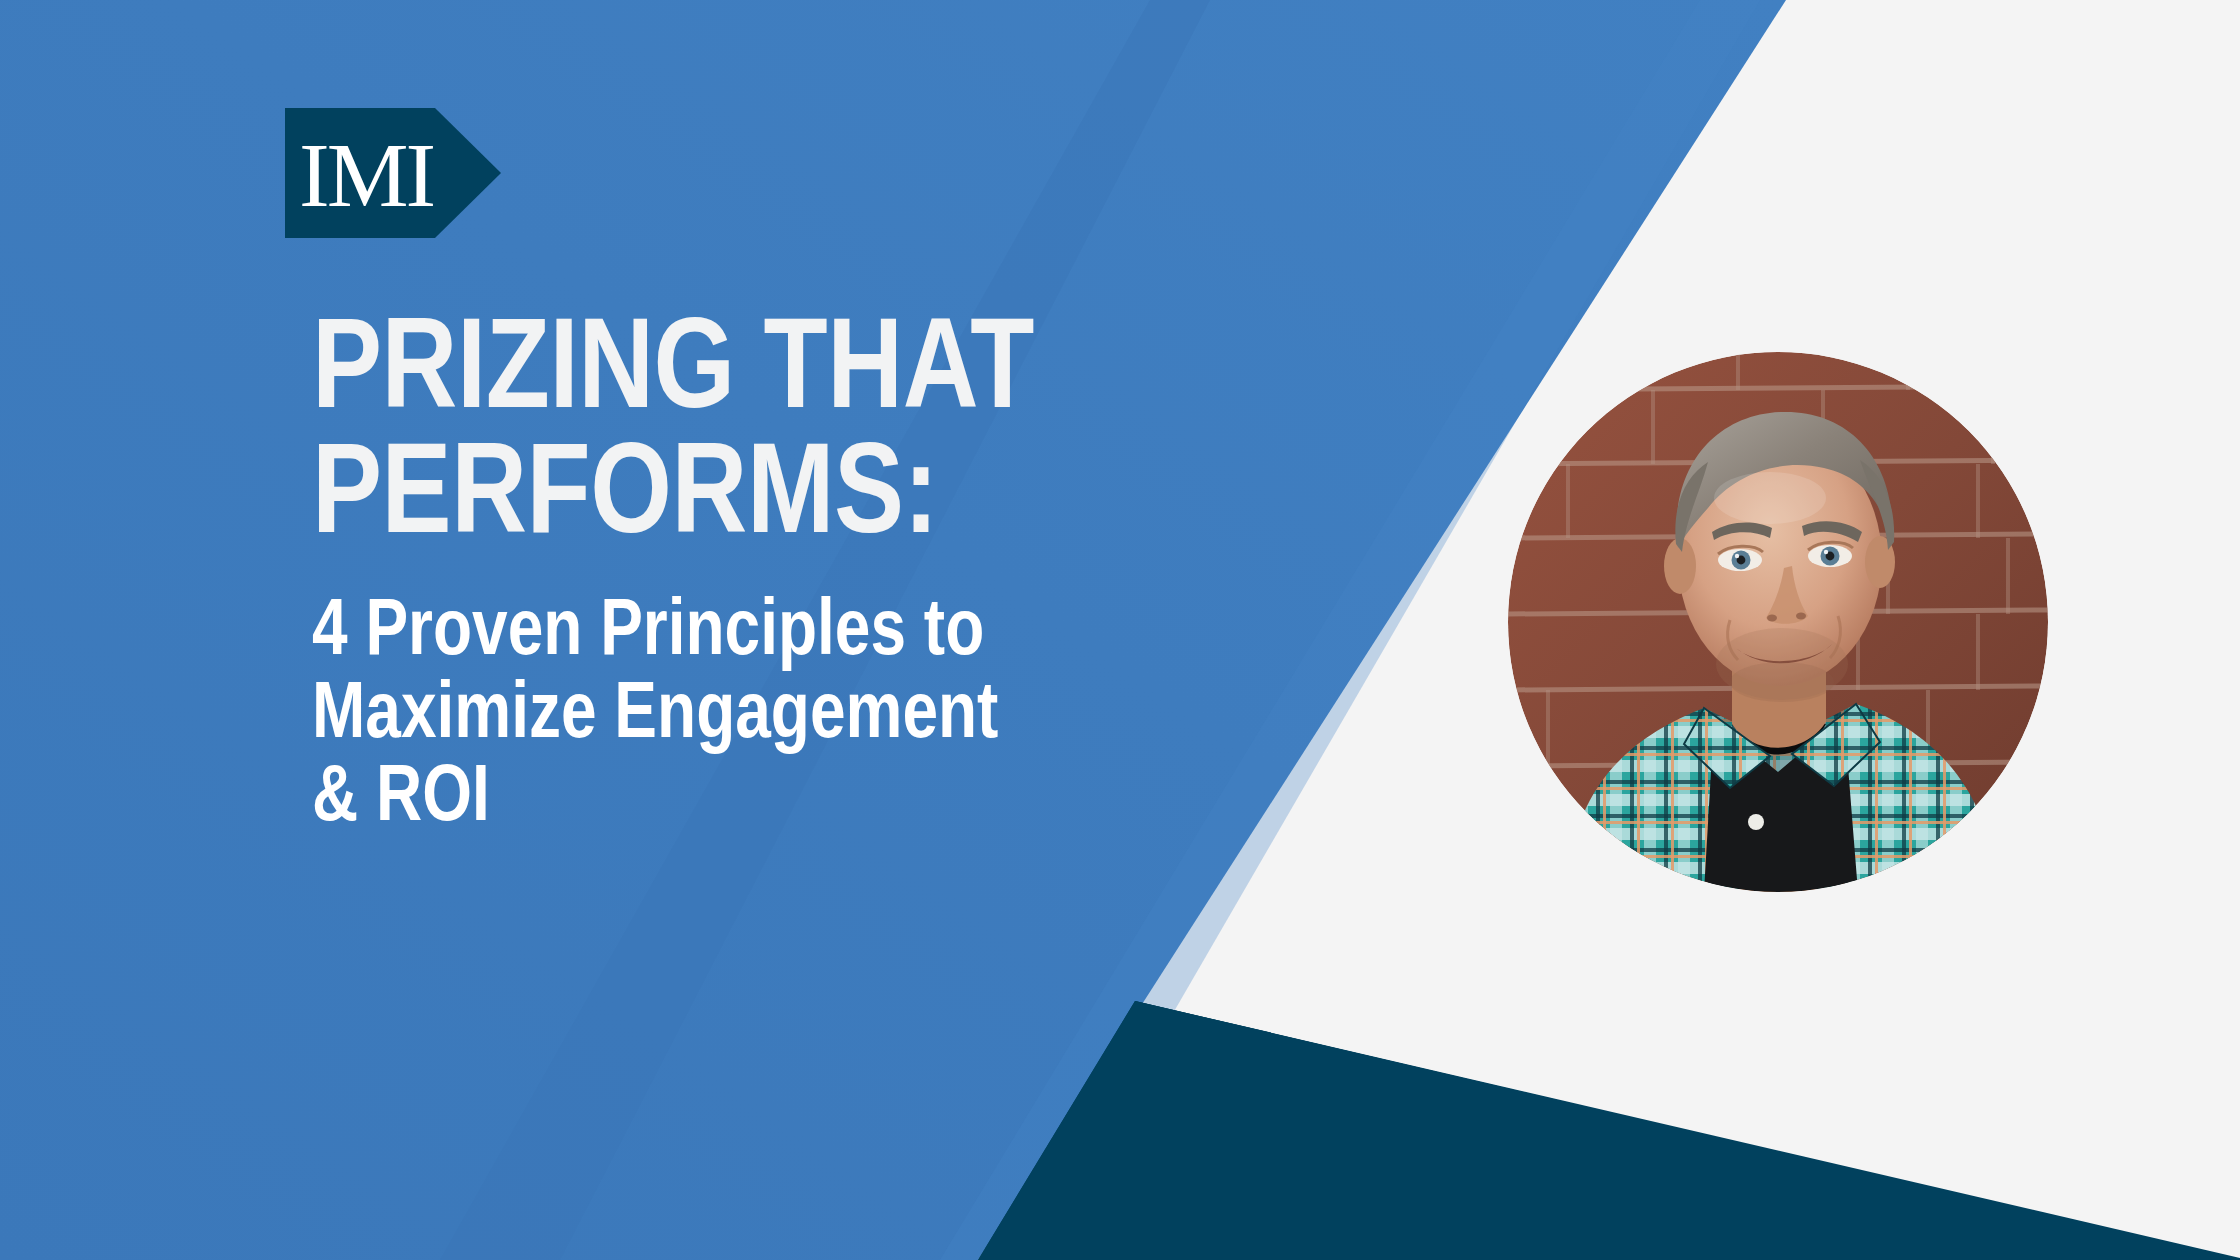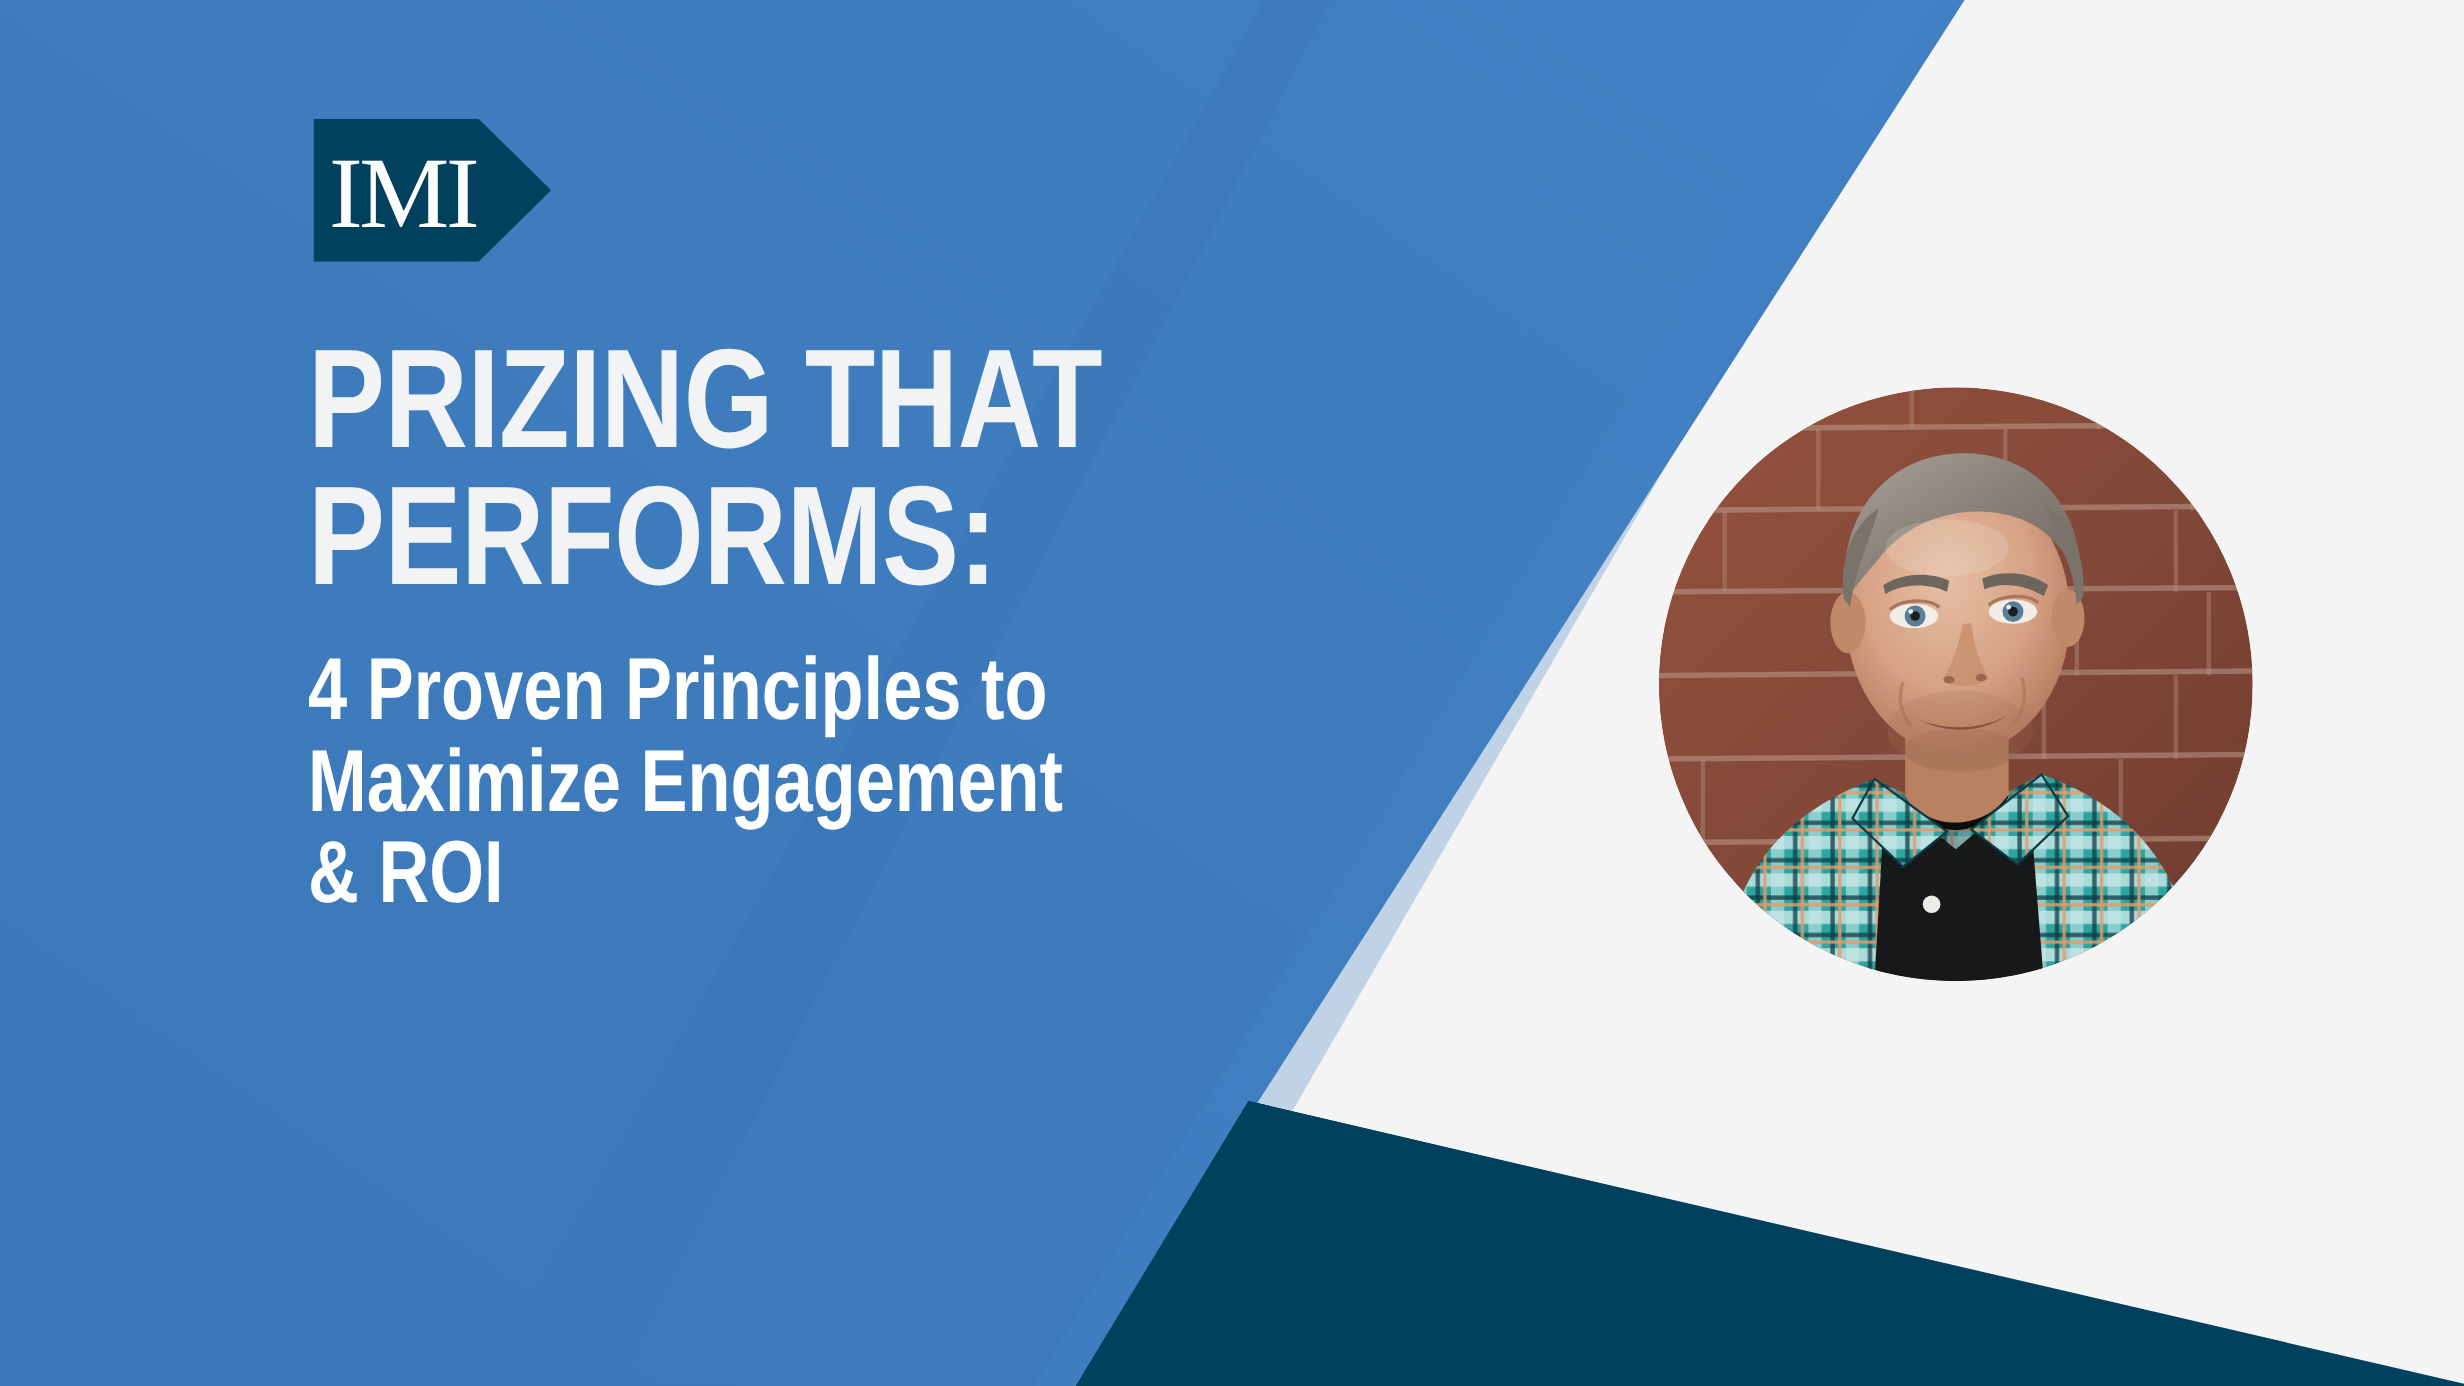--- a/index.html
+++ b/index.html
@@ -32,21 +32,21 @@
   #logo svg { display:block; width:216px; height:130px; }
   .logo-mark-text {
     font-family:"Liberation Serif", serif;
     font-weight:400;
     fill:#FFFFFF;
   }
 
   
   #text-block {
     position:absolute;
-    left:280px; top:300px;
+    left:312px; top:300px;
     width:900px;
   }
   .headline {
     color:#F2F3F4;
     font-family:"Liberation Sans Narrow","Liberation Sans", sans-serif;
     font-weight:700;
     font-size:128px;
     line-height:0.98;
     letter-spacing:-0.5px;
     transform:scaleX(0.82);

